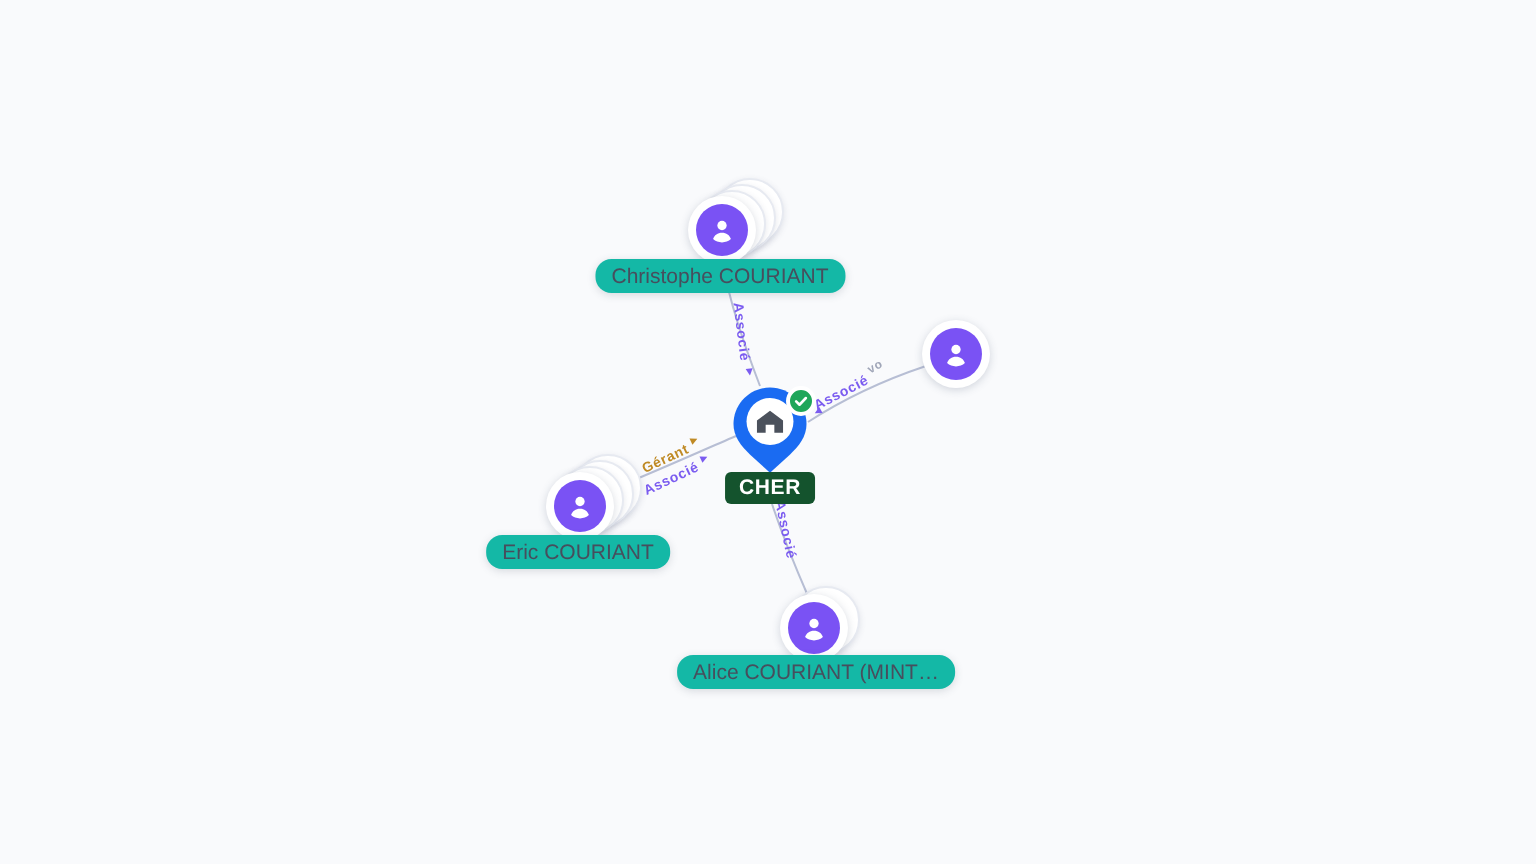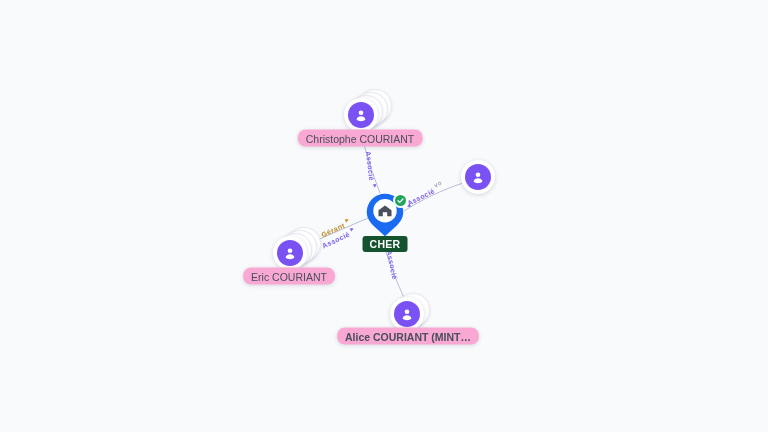--- a/index.html
+++ b/index.html
@@ -31,21 +31,21 @@
     position:absolute;left:0;top:0;width:34px;height:34px;border-radius:50%;
     background:#fff;box-shadow:0 1px 4px rgba(70,80,110,.22);
     display:flex;align-items:center;justify-content:center;
   }
   .avatar-inner{
     width:26px;height:26px;border-radius:50%;background:#7a52f4;
     display:flex;align-items:center;justify-content:center;
   }
   .node-label{
     position:absolute;z-index:4;transform:translate(-50%,-50%);
-    background:#f9a8d4;color:#474e5d;font-size:10.5px;font-weight:500;
+    background:#14b8a6;color:#474e5d;font-size:10.5px;font-weight:500;
     padding:2.5px 8px;border-radius:8px;white-space:nowrap;
     box-shadow:0 1px 4px rgba(60,70,90,.18);cursor:pointer;
   }
   .company-node{position:absolute;z-index:3;width:40px;height:47px;cursor:pointer;}
   .badge{
     position:absolute;right:-3px;top:1px;width:15px;height:15px;border-radius:50%;
     background:#1fa65a;border:2px solid #fff;box-sizing:border-box;
     display:flex;align-items:center;justify-content:center;
   }
   .company-label{
@@ -127,21 +127,21 @@
     <div class="stack" style="left:6px;top:-4px;"></div>
     <div class="avatar-outer">
       <div class="avatar-inner">
         <svg width="16" height="16" viewBox="0 0 24 24">
             <circle cx="12" cy="8.6" r="3.5" fill="#fff"></circle>
             <path d="M5.3 18.8c.9-3.1 3.5-4.8 6.7-4.8s5.8 1.7 6.7 4.8c-1.8 1.6-4.1 2.5-6.7 2.5s-4.9-.9-6.7-2.5z" fill="#fff"></path>
           </svg>
       </div>
     </div>
   </div>
-  <div class="node-label" style="left:408px;top:336px;font-weight:bold;">Alice COURIANT (MINT…</div>
+  <div class="node-label" style="left:408px;top:336px;">Alice COURIANT (MINT…</div>
 
   <div class="company-node" style="left:365px;top:192px;">
     <svg width="40" height="47" viewBox="0 0 46 54">
       <path d="M23 2C11.4 2 2 11.4 2 23c0 7.2 4.3 12.7 9.6 17.6L23 51l11.4-10.4C39.7 35.7 44 30.2 44 23 44 11.4 34.6 2 23 2z" fill="#1a6bf2"></path>
       <circle cx="23" cy="21.5" r="13.5" fill="#fff"></circle>
       <path d="M15.5 28v-7l7.5-5.6 7.5 5.6v7h-5v-4.6h-5V28z" fill="#4b515c"></path>
     </svg>
     <div class="badge">
       <svg width="9" height="9" viewBox="0 0 24 24">
           <path d="M5.5 12.5l4.5 4.5 8.5-9" stroke="#fff" stroke-width="3.4" fill="none" stroke-linecap="round" stroke-linejoin="round"></path>

